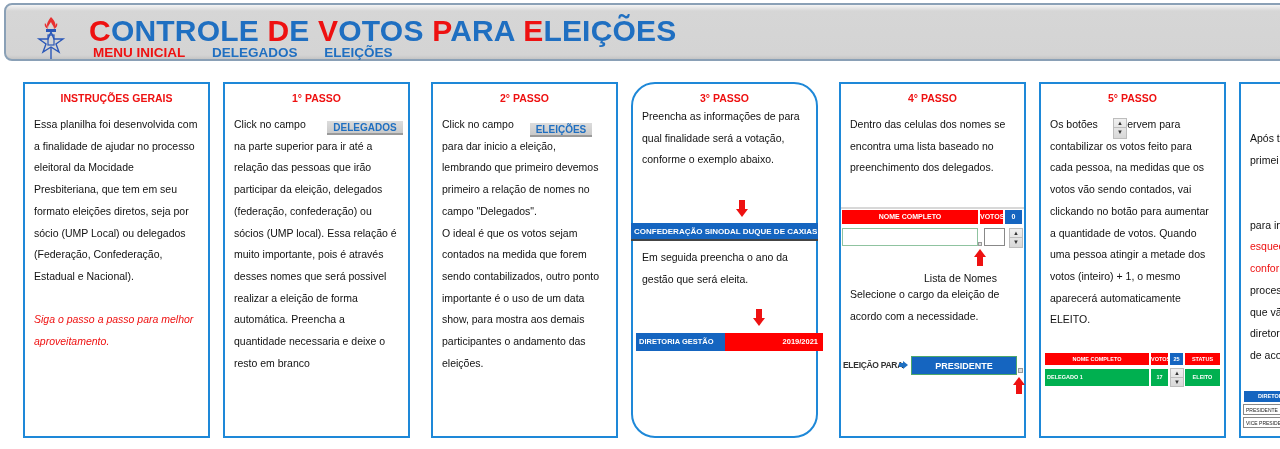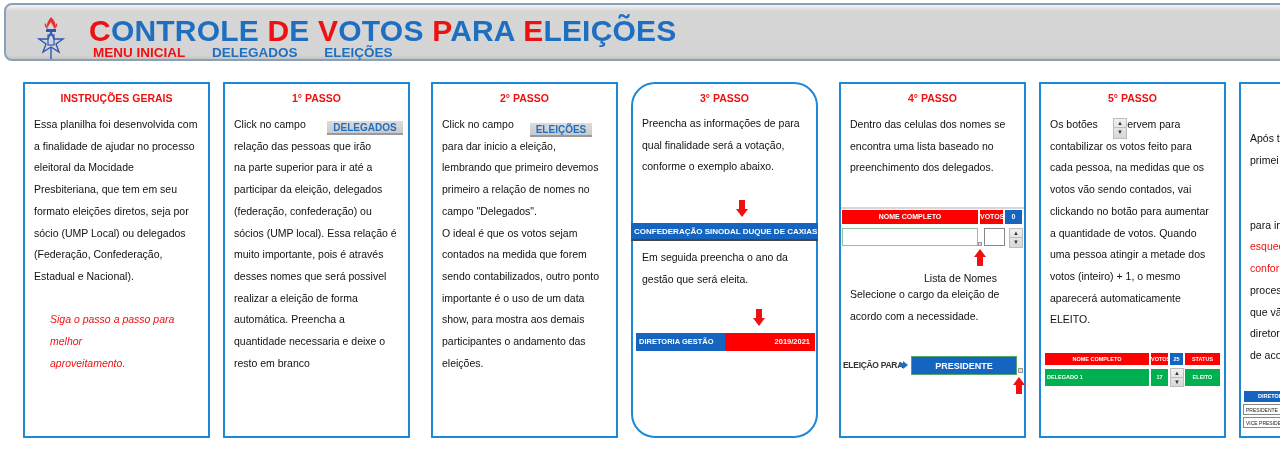--- a/index.html
+++ b/index.html
@@ -20,21 +20,21 @@
   .nav .active { color: #ee1111; }
   .nav .link { color: #1f6fc1; }
 
   
   .box {
     position: absolute; top: 82px; height: 356px; width: 187px;
     border: 2px solid #1e88d8; background: #fff;
   }
   .box-title { text-align: center; color: #ee1111; font-weight: bold; font-size: 10.5px; margin-top: 8px; height: 14px; }
   .para { font-size: 10.5px; color: #111; line-height: 21.7px; padding-left: 9px; padding-right: 6px; }
-  .red-ital { color: #ee1111; font-style: italic; margin-left: 16px; }
+  .red-ital { color: #ee1111; font-style: italic; }
   .spacer { height: 21.7px; }
 
   .chip-btn {
     position: absolute; height: 14px; background: linear-gradient(#dcdcdc, #c9c9c9);
     border-bottom: 2px solid #9a9a9a; color: #1f6fc1; font-weight: bold; font-size: 10px;
     text-align: center; line-height: 13px;
   }
   .red-arrow-down { position: absolute; width: 12px; height: 18px; }
   .red-arrow-down::before { content: ""; position: absolute; left: 3px; top: 0; width: 6px; height: 9px; background: #ee1111; }
   .red-arrow-down::after { content: ""; position: absolute; left: 0; top: 9px; border-left: 6px solid transparent; border-right: 6px solid transparent; border-top: 8px solid #ee1111; }
@@ -92,22 +92,22 @@
       <div class="red-ital">Siga o passo a passo para melhor</div>
       <div class="red-ital">aproveitamento.</div>
     </div>
   </div>
 
   <div class="box" style="left:223px;">
     <div class="box-title">1° PASSO</div>
     <div class="chip-btn" style="left:102px; top:37px; width:76px;">DELEGADOS</div>
     <div class="para" style="margin-top:8px;">
       <div>Click no campo</div>
+      <div>na parte superior para ir até a</div>
       <div>relação das pessoas que irão</div>
-      <div>na parte superior para ir até a</div>
       <div>participar da eleição, delegados</div>
       <div>(federação, confederação) ou</div>
       <div>sócios (UMP local). Essa relação é</div>
       <div>muito importante, pois é através</div>
       <div>desses nomes que será possivel</div>
       <div>realizar a eleição de forma</div>
       <div>automática. Preencha a</div>
       <div>quantidade necessaria e deixe o</div>
       <div>resto em branco</div>
     </div>
@@ -127,34 +127,34 @@
       <div>sendo contabilizados, outro ponto</div>
       <div>importante é o uso de um data</div>
       <div>show, para mostra aos demais</div>
       <div>participantes o andamento das</div>
       <div>eleições.</div>
     </div>
   </div>
 
   <div class="box" style="left:631px;border-radius:24px;">
     <div class="box-title">3° PASSO</div>
-    <div class="para" style="margin-top:7px;">
+    <div class="para" style="margin-top:0;">
       <div>Preencha as informações de para</div>
       <div>qual finalidade será a votação,</div>
       <div>conforme o exemplo abaixo.</div>
     </div>
     <div class="red-arrow-down" style="left:103px; top:116px;"></div>
     <div class="cell blue-bar" style="left:-2px; top:139px; width:187px; height:18px; line-height:18px; font-size:8px; padding-left:3px; border-bottom:2px solid #444;">CONFEDERAÇÃO SINODAL DUQUE DE CAXIAS - SCX</div>
     <div class="para" style="position:absolute; top:163px; left:0;">
       <div>Em seguida preencha o ano da</div>
       <div>gestão que será eleita.</div>
     </div>
     <div class="red-arrow-down" style="left:120px; top:225px;"></div>
     <div class="cell blue-bar" style="left:3px; top:249px; width:89px; height:18px; line-height:18px; font-size:7.5px; padding-left:3px;">DIRETORIA GESTÃO</div>
-    <div class="cell red-bar" style="left:92px; top:249px; width:90px; height:18px; line-height:18px; font-size:7.5px; text-align:right; padding-right:5px;">2019/2021</div>
+    <div class="cell red-bar" style="left:92px; top:249px; width:98px; height:18px; line-height:18px; font-size:7.5px; text-align:right; padding-right:5px;">2019/2021</div>
   </div>
 
   <div class="box" style="left:839px;">
     <div class="box-title">4° PASSO</div>
     <div class="para" style="margin-top:8px;">
       <div>Dentro das celulas dos nomes se</div>
       <div>encontra uma lista baseado no</div>
       <div>preenchimento dos delegados.</div>
     </div>
     <div style="position:absolute; left:0; top:123px; width:183px; height:2px; background:#d8d8d8;"></div>

